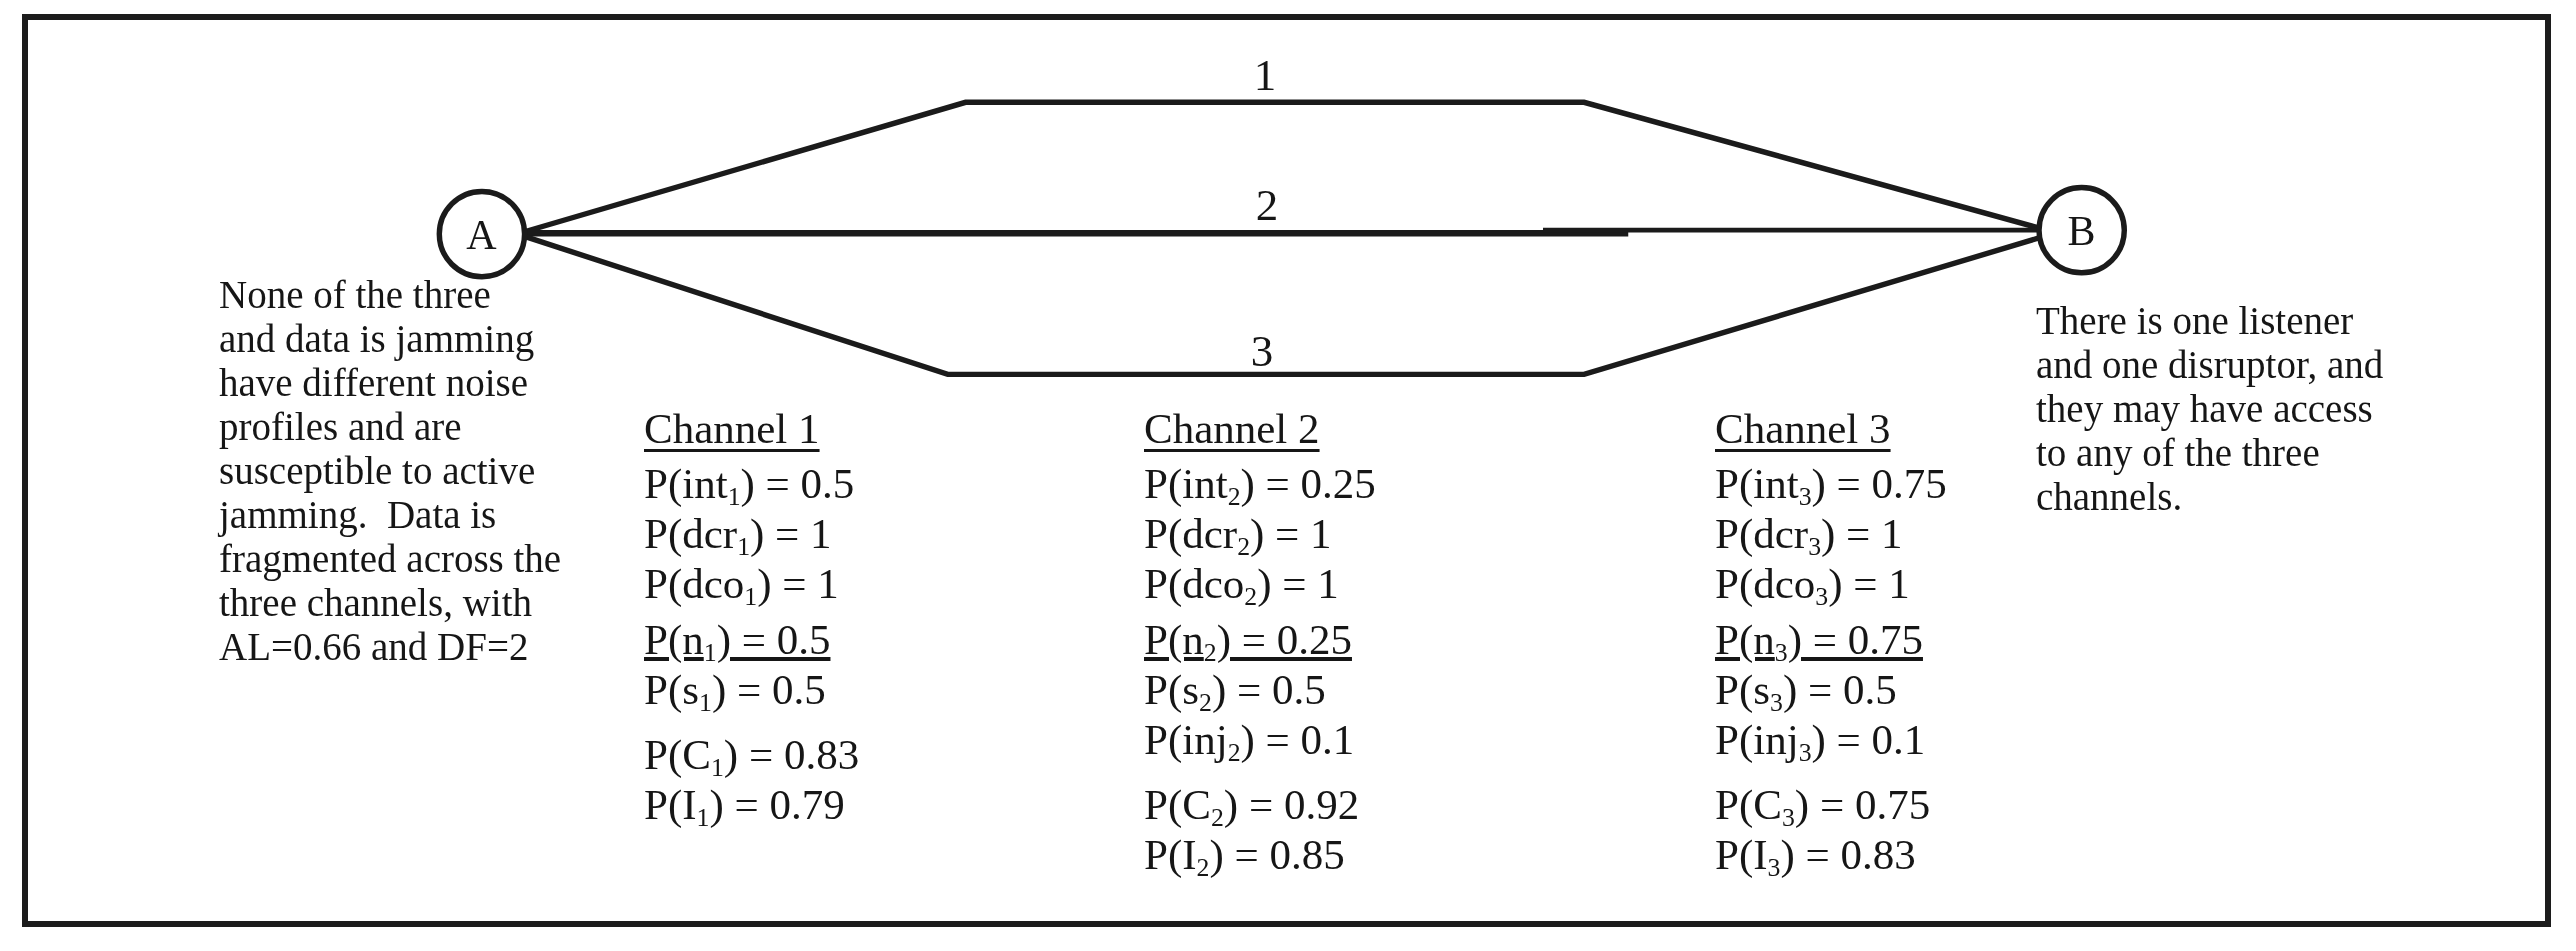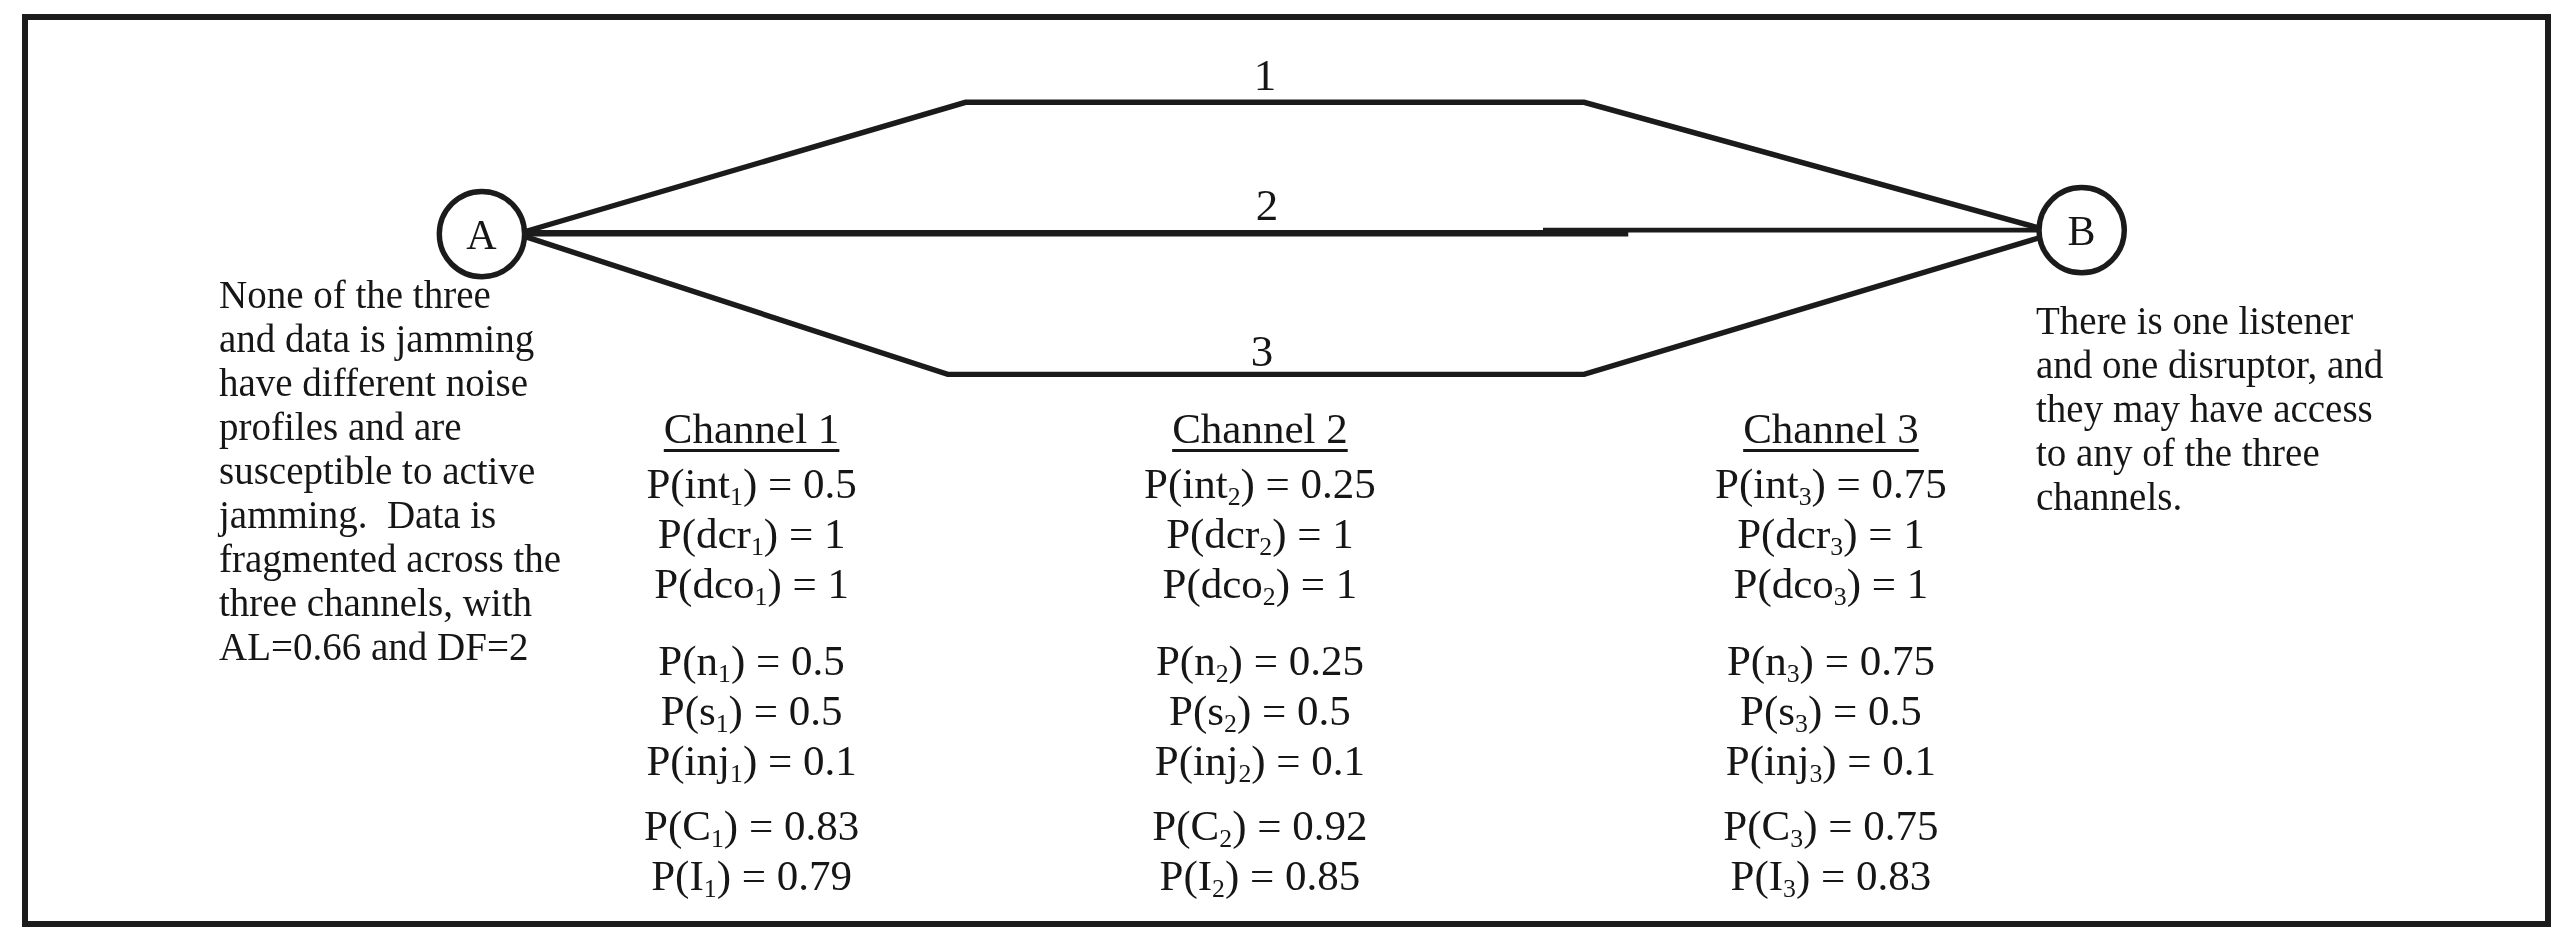--- a/index.html
+++ b/index.html
@@ -67,35 +67,34 @@
     font-size: 39px;
     line-height: 44px;
     white-space: nowrap;
   }
   .note .ln { display: block; }
   .channel-col {
     position: absolute;
     top: 403px;
     font-size: 43px;
     white-space: nowrap;
-    text-align: center;
   }
   .ch-title {
     line-height: 51px;
     margin-bottom: 4.7px;
   }
   .ch-title .underlined {
     text-decoration: underline;
     text-decoration-thickness: 3.1px;
     text-underline-offset: 6.2px;
   }
   .row {
     line-height: 50px;
   }
-  .row.gap-sm { margin-top: 27px; }
+  .row.gap-sm { margin-top: 6px; text-decoration: underline; }
   .row.gap-lg { margin-top: 15px; }
   .row sub {
     font-size: 0.6em;
     line-height: 0;
     vertical-align: -0.28em;
   }
 </style>
 </head>
 <body>
 
@@ -139,21 +138,20 @@
     <span class="ln">channels.</span>
   </div>
 
   <div class="channel-col" style="left:644px;">
     <div class="ch-title"><span class="underlined">Channel 1</span></div>
     <div class="row"><span>P(int</span><sub>1</sub><span>) = 0.5</span></div>
     <div class="row"><span>P(dcr</span><sub>1</sub><span>) = 1</span></div>
     <div class="row"><span>P(dco</span><sub>1</sub><span>) = 1</span></div>
     <div class="row gap-sm"><span>P(n</span><sub>1</sub><span>) = 0.5</span></div>
     <div class="row"><span>P(s</span><sub>1</sub><span>) = 0.5</span></div>
-    <div class="row"><span>P(inj</span><sub>1</sub><span>) = 0.1</span></div>
     <div class="row gap-lg"><span>P(C</span><sub>1</sub><span>) = 0.83</span></div>
     <div class="row"><span>P(I</span><sub>1</sub><span>) = 0.79</span></div>
   </div>
 
   <div class="channel-col" style="left:1144px;">
     <div class="ch-title"><span class="underlined">Channel 2</span></div>
     <div class="row"><span>P(int</span><sub>2</sub><span>) = 0.25</span></div>
     <div class="row"><span>P(dcr</span><sub>2</sub><span>) = 1</span></div>
     <div class="row"><span>P(dco</span><sub>2</sub><span>) = 1</span></div>
     <div class="row gap-sm"><span>P(n</span><sub>2</sub><span>) = 0.25</span></div>

